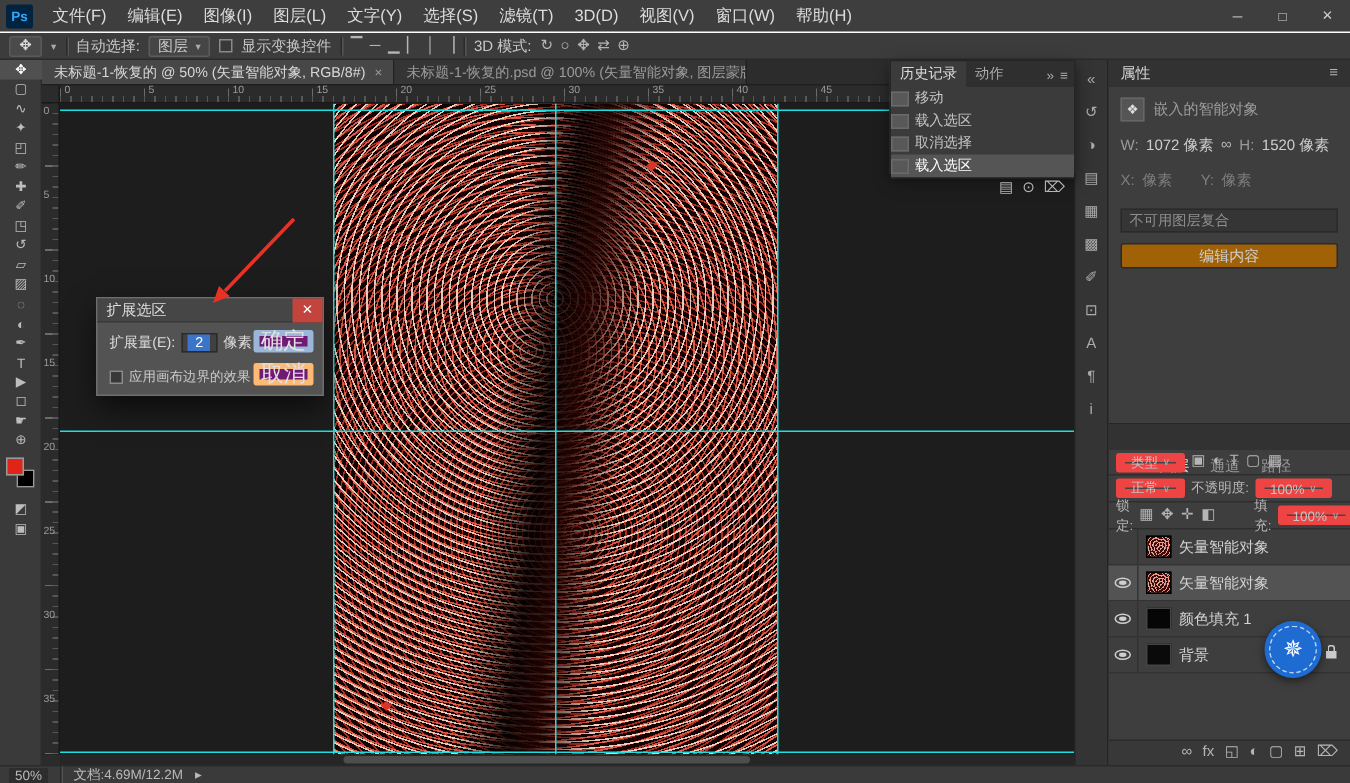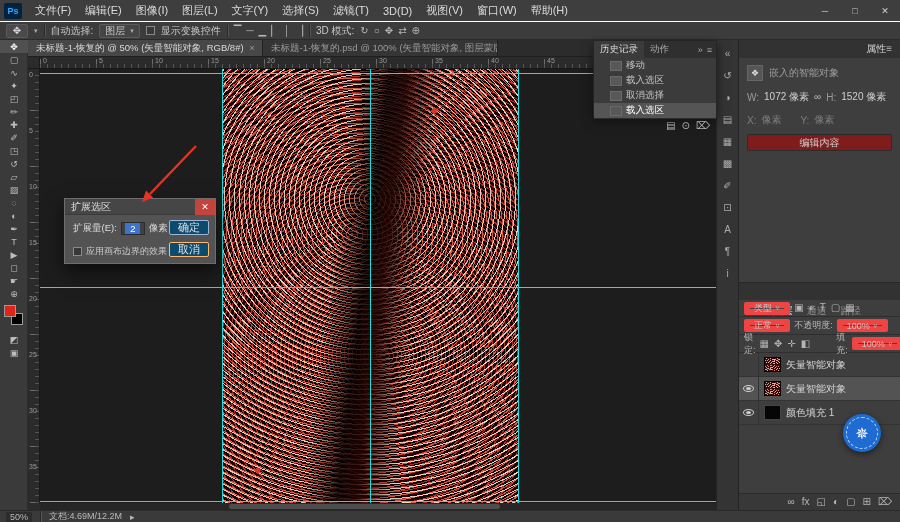--- a/index.html
+++ b/index.html
@@ -67,30 +67,30 @@
   .hscroll{position:absolute;left:40px;top:503px;width:676px;height:7px;background:#262626;z-index:2;}
   .hscroll .thumb-bar{position:absolute;left:28%;width:40%;top:1px;bottom:1px;background:#4d4d4d;border-radius:3px;}
 
   
   .panel-strip{position:absolute;left:716px;top:40px;width:22px;height:470px;background:#343434;border-left:1px solid #242424;display:flex;flex-direction:column;align-items:center;padding-top:2px;}
   .strip-icon{width:22px;height:22px;display:flex;align-items:center;justify-content:center;font-size:10px;color:#ababab;}
 
   
   .dock{position:absolute;left:738px;top:40px;width:162px;height:470px;background:#3e3e3e;border-left:1px solid #242424;}
   .props{position:absolute;left:0;top:0;right:0;height:243px;border-bottom:1px solid #272727;}
-  .props-header{height:18px;background:#323232;display:flex;align-items:center;justify-content:flex-end;padding:0 8px;font-size:10px;color:#d2d2d2;}
+  .props-header{height:18px;background:#323232;display:flex;align-items:center;justify-content:space-between;padding:0 8px;font-size:10px;color:#d2d2d2;}
   .props-body{padding:7px 8px;font-size:10px;}
   .obj-row{display:flex;align-items:center;gap:6px;color:#9d9d9d;}
   .obj-icon{width:16px;height:16px;background:#555;border:1px solid #666;display:flex;align-items:center;justify-content:center;font-size:9px;color:#ddd;}
   .dim-row{display:flex;align-items:center;gap:5px;margin-top:9px;color:#cfcfcf;}
   .dim-row .lbl{color:#9a9a9a;}
   .dim-row.dim-muted{color:#7e7e7e;}
   .dim-row.dim-muted .lbl{color:#7e7e7e;}
   .layer-comp{margin-top:12px;height:16px;background:#353535;border:1px solid #2a2a2a;color:#8f8f8f;font-size:9.5px;display:flex;align-items:center;padding:0 5px;}
-  .prop-btn{margin-top:7px;height:17px;background:#7f1d1d;border:1px solid #2b2b2b;border-radius:2px;color:#cfcfcf;font-size:10px;display:flex;align-items:center;justify-content:center;}
+  .prop-btn{margin-top:7px;height:17px;background:#a16207;border:1px solid #2b2b2b;border-radius:2px;color:#cfcfcf;font-size:10px;display:flex;align-items:center;justify-content:center;}
 
   .layers{position:absolute;left:0;top:243px;right:0;bottom:0;}
   .layers-tabs{height:17px;background:#323232;display:flex;}
   .ltab{padding:0 7px;display:flex;align-items:center;font-size:10px;color:#999;margin-top:28px;}
   .ltab.active{background:#454545;color:#ddd;}
   .filter-row{height:17px;display:flex;align-items:center;gap:4px;padding:0 5px;border-bottom:1px solid #2e2e2e;}
   .mini-select{display:flex;align-items:center;gap:3px;height:13px;background:#454545;border:6px solid #ef4444;font-size:9px;color:#c5c5c5;padding:0 4px;border-radius:2px;}
   .blend-row,.lock-row{height:18px;display:flex;align-items:center;gap:4px;padding:0 5px;font-size:9px;color:#b9b9b9;border-bottom:1px solid #2e2e2e;}
   .layer-list{position:relative;}
   .layer-row{height:24px;display:flex;align-items:center;gap:5px;border-bottom:1px solid #333;padding-right:4px;}
@@ -109,35 +109,35 @@
   .lock::before{content:"";position:absolute;width:3px;height:3px;border:1px solid #ccc;border-bottom:none;border-radius:2px 2px 0 0;left:1px;top:-4px;}
   .layers-footer{position:absolute;left:0;right:0;bottom:0;height:17px;background:#383838;border-top:1px solid #2b2b2b;display:flex;align-items:center;justify-content:flex-end;gap:7px;padding:0 8px;}
 
   
   .history{position:absolute;left:593px;top:40px;width:124px;height:76px;background:#3b3b3b;border:1px solid #252525;box-shadow:0 4px 10px rgba(0,0,0,0.5);z-index:20;}
   .hist-header{height:17px;background:#2f2f2f;display:flex;align-items:stretch;}
   .htab{padding:0 6px;font-size:9.5px;color:#aaa;display:flex;align-items:center;}
   .htab.active{background:#3b3b3b;color:#ddd;}
   .hist-header-icons{margin-left:auto;display:flex;align-items:center;gap:4px;padding-right:4px;font-size:9px;color:#aaa;}
   .hist-list{}
-  .hrow{height:15px;display:flex;align-items:center;gap:4px;padding:0 16px;font-size:9.5px;color:#c5c5c5;}
+  .hrow{height:15px;display:flex;align-items:center;gap:4px;padding:0 0;font-size:9.5px;color:#c5c5c5;}
   .hrow.selected{background:#555;color:#fff;}
   .hicon{width:12px;height:10px;background:#585858;border:1px solid #6a6a6a;flex:none;}
   .hist-footer{height:14px;border-top:1px solid #2c2c2c;display:flex;justify-content:flex-end;align-items:center;gap:6px;padding:0 6px;}
 
   
   .dialog{position:absolute;left:64px;top:198px;width:152px;height:66px;background:#535353;border:1px solid #6e6e6e;box-shadow:0 8px 18px rgba(0,0,0,0.6);z-index:40;}
   .dlg-title{height:16px;background:#464646;display:flex;align-items:center;padding-left:6px;color:#ddd;font-size:10px;border-bottom:1px solid #3a3a3a;}
   .dlg-close{margin-left:auto;width:20px;height:16px;background:var(--close-red,#c3443c);color:#fff;display:flex;align-items:center;justify-content:center;font-size:9px;}
   .dlg-body{position:relative;height:49px;}
   .dlg-row{position:absolute;left:8px;top:7px;display:flex;align-items:center;gap:4px;color:#ddd;font-size:9.5px;}
   .dlg-input{min-width:24px;height:13px;background:#404040;border:1px solid #2b2b2b;display:flex;align-items:center;justify-content:center;}
   .dlg-input span{background:var(--accent,#3b74c8);color:#fff;padding:0 5px;font-size:9.5px;line-height:11px;}
   .dlg-check{position:absolute;left:8px;top:30px;display:flex;align-items:center;gap:4px;color:#c9c9c9;font-size:9px;}
-  .dlg-btn{position:absolute;right:6px;width:40px;height:15px;background:#0c4a6e;border:1px solid #fdba74;border-radius:2px;color:#e0e0e0;display:flex;align-items:center;justify-content:center;font-size:11px;}
+  .dlg-btn{position:absolute;right:6px;width:40px;height:15px;background:#701a75;border:4px solid #fdba74;border-radius:2px;color:#e0e0e0;display:flex;align-items:center;justify-content:center;font-size:15px;}
   .dlg-btn.ok{top:5px;border-color:#9ab6d8;}
   .dlg-btn.cancel{top:27px;}
 
   
   .arrow-svg{position:absolute;left:118px;top:138px;z-index:45;pointer-events:none;}
 
   
   .watermark{position:absolute;left:843px;top:414px;width:38px;height:38px;border-radius:50%;background:var(--wm-blue,#1e6bd2);z-index:15;display:flex;align-items:center;justify-content:center;color:#fff;font-size:16px;box-shadow:0 2px 6px rgba(0,0,0,0.5);}
   .watermark::after{content:"";position:absolute;inset:3px;border:1px dashed rgba(255,255,255,0.7);border-radius:50%;}
 
@@ -322,20 +322,21 @@
           <span class="icon">∞</span>
           <span class="lbl">H:</span>
           <span>1520 像素</span>
         </div>
         <div class="dim-row dim-muted">
           <span class="lbl">X:</span>
           <span>像素</span>
           <span class="lbl" style="margin-left:14px">Y:</span>
           <span>像素</span>
         </div>
+        <div class="layer-comp">不可用图层复合</div>
         <div class="prop-btn">编辑内容</div>
       </div>
     </section>
 
     <section class="layers">
       <div class="layers-tabs">
           <div class="ltab">3D</div>
           <div class="ltab active">图层</div>
           <div class="ltab">通道</div>
           <div class="ltab">路径</div>
@@ -393,20 +394,28 @@
             <span class="thumb pattern"></span>
             <span class="layer-name">矢量智能对象</span>
           </div>
           <div class="layer-row">
             <span class="eye-cell">
               <span class="eye"></span>
             </span>
             <span class="thumb fill-black"></span>
             <span class="layer-name">颜色填充 1</span>
           </div>
+          <div class="layer-row">
+            <span class="eye-cell">
+              <span class="eye"></span>
+            </span>
+            <span class="thumb black"></span>
+            <span class="layer-name">背景</span>
+            <span class="lock"></span>
+          </div>
         </div>
       <div class="layers-footer">
           <span class="icon">∞</span>
           <span class="icon">fx</span>
           <span class="icon">◱</span>
           <span class="icon">◐</span>
           <span class="icon">▢</span>
           <span class="icon">⊞</span>
           <span class="icon">⌦</span>
         </div>

